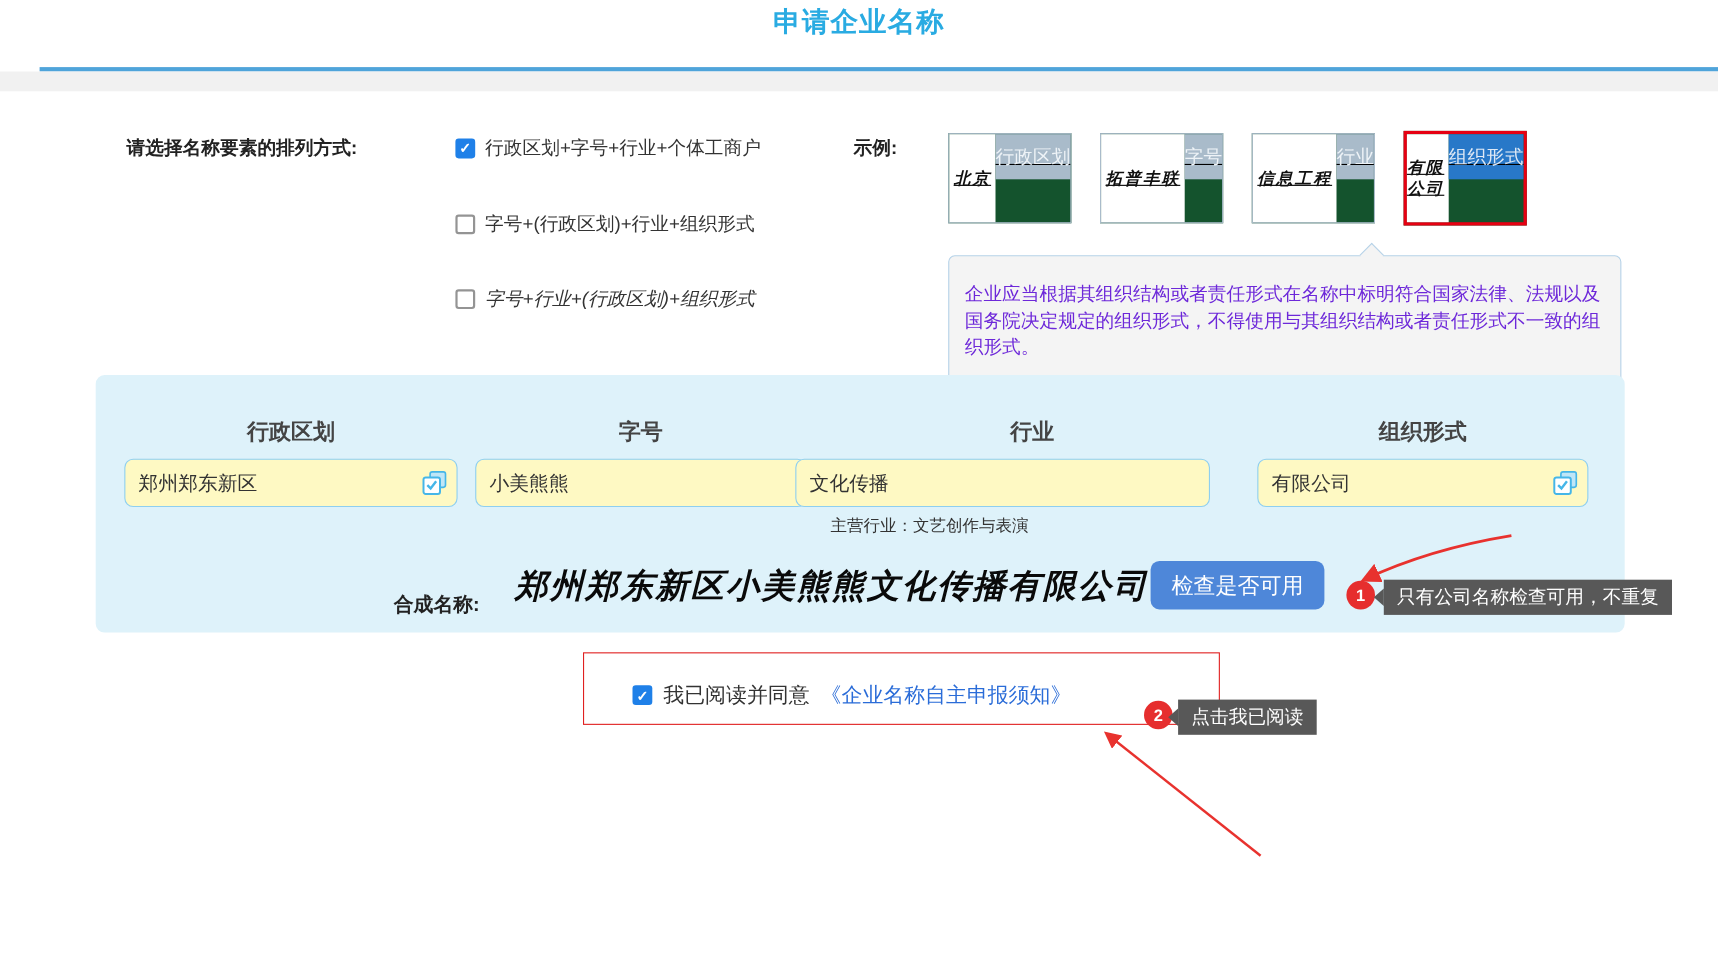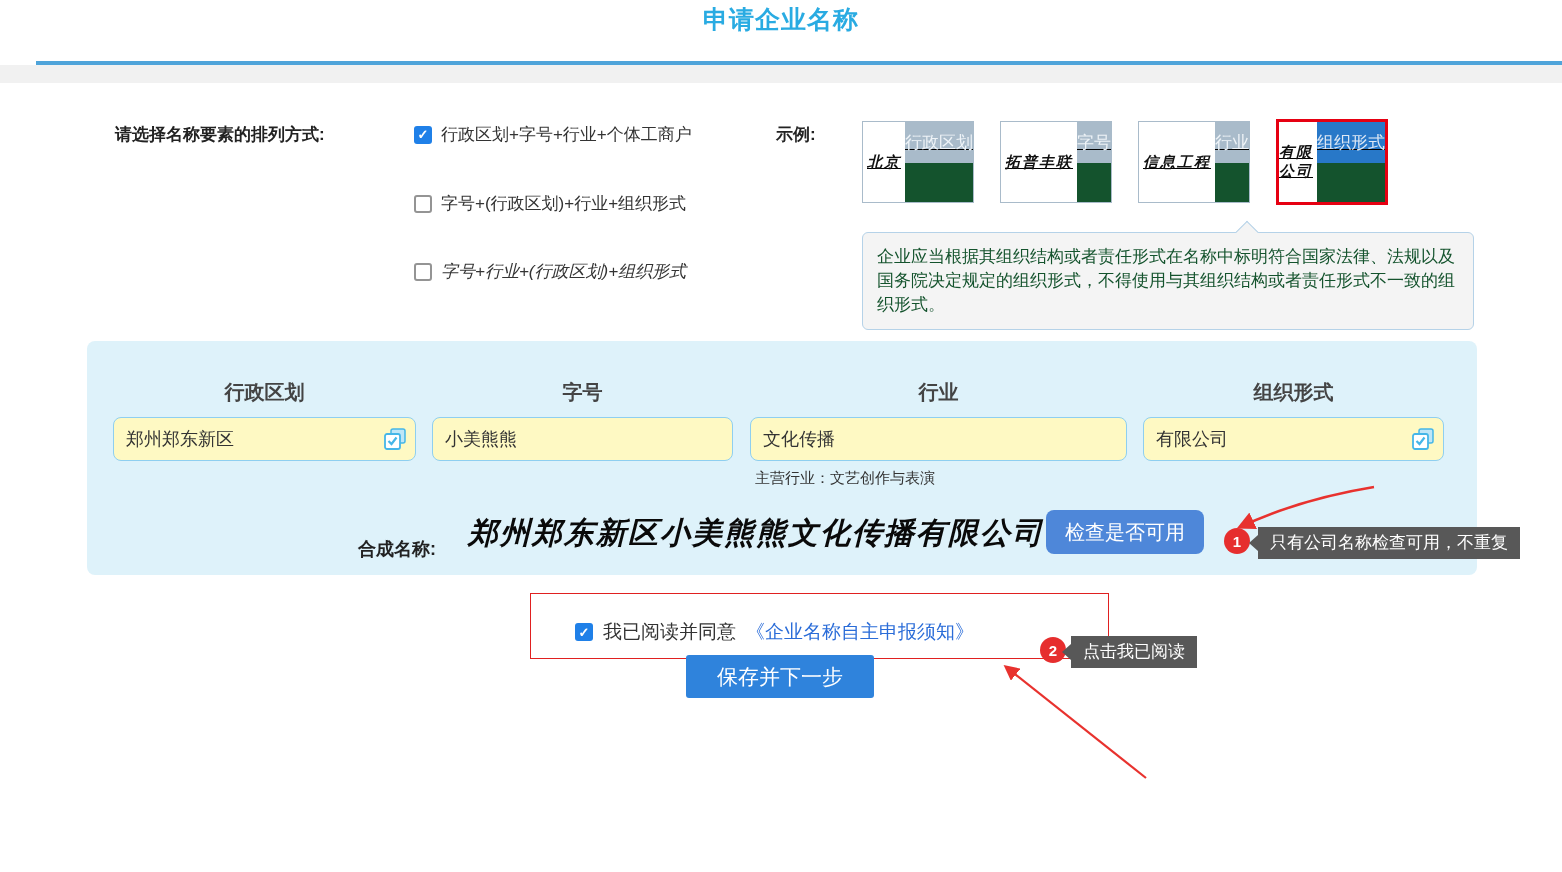--- a/index.html
+++ b/index.html
@@ -31,34 +31,34 @@
   .ex-top { flex:1; display:flex; align-items:center; justify-content:center;
     font-family:"DejaVu Serif", serif; font-style:italic; font-weight:bold;
     font-size:15px; color:#111; letter-spacing:2px; background:#fff; }
   .ex-bottom { height:41px; display:flex; align-items:center; justify-content:center;
     background:#a9bbca; color:#eef3f7; font-size:17px; }
   .ex-box.hl { border:3px solid #e60012; height:86px; margin-top:-2px; }
   .ex-box.hl .ex-bottom { background:#2878c8; color:#dfe9f5; }
 
   
   .note-box { position:absolute; left:862px; top:232px; width:612px; background:#f4f4f4;
-    border:1px solid #b5d2e8; border-radius:6px; padding:12px 14px; font-size:17px;
-    color:#14532d; line-height:1.42; }
+    border:1px solid #b5d2e8; border-radius:6px; padding:23px 14px; font-size:17px;
+    color:#6d28d9; line-height:1.42; }
   .note-caret { position:absolute; left:376px; top:-9px; width:16px; height:16px; background:#f4f4f4;
     border-left:1px solid #b5d2e8; border-top:1px solid #b5d2e8; transform:rotate(45deg); }
 
   
   .panel { position:absolute; left:87px; top:341px; width:1390px; height:234px;
     background:#def2fa; border-radius:8px; }
   .col-header { position:absolute; top:38px; text-align:center; font-size:20px; font-weight:bold; color:#444; }
   .ch0 { left:26px; width:303px; } .ch1 { left:345px; width:301px; }
   .ch2 { left:663px; width:377px; } .ch3 { left:1056px; width:301px; }
   .field { position:absolute; top:76px; height:44px; }
   .f0 { left:26px; width:303px; } .f1 { left:345px; width:301px; }
-  .f2 { left:663px; width:377px; } .f3 { left:1056px; width:301px; }
+  .f2 { left:636px; width:377px; } .f3 { left:1056px; width:301px; }
   .field input { width:100%; height:100%; border:1px solid #8ecff0; border-radius:8px;
     background:#fef9c3; font-size:18px; color:#333; padding:0 12px; outline:none;
     font-family:"Liberation Sans", sans-serif; }
   .field.with-icon input { padding-right:40px; }
   .picker-icon { position:absolute; right:9px; top:10px; width:24px; height:24px; cursor:pointer; }
   .industry-note { position:absolute; left:668px; top:128px; font-size:15px; color:#333; }
 
   .composed-label { position:absolute; left:271px; top:196px; font-size:18px; font-weight:bold; color:#222; }
   .composed-name { position:absolute; left:381px; top:172px; font-family:"DejaVu Serif", serif;
     font-style:italic; font-weight:bold; font-size:30px; color:#0a0a0a; letter-spacing:2px; white-space:nowrap; }
@@ -174,21 +174,20 @@
     <div class="composed-name">郑州郑东新区小美熊熊文化传播有限公司</div>
     <button class="check-btn">检查是否可用</button>
   </div>
 
   <div class="red-rect"></div>
   <div class="agree-row">
     <span class="cbx checked">✓</span>
     <span class="agree-label">我已阅读并同意</span>
     <a class="agree-link">《企业名称自主申报须知》</a>
   </div>
-  <button class="save-btn">保存并下一步</button>
 
   <div class="badge b1">1</div>
   <div class="dark-tip tip1">
     <span class="tip-caret"></span>
     <span>只有公司名称检查可用，不重复</span>
   </div>
   <div class="badge b2">2</div>
   <div class="dark-tip tip2">
     <span class="tip-caret"></span>
     <span>点击我已阅读</span>

